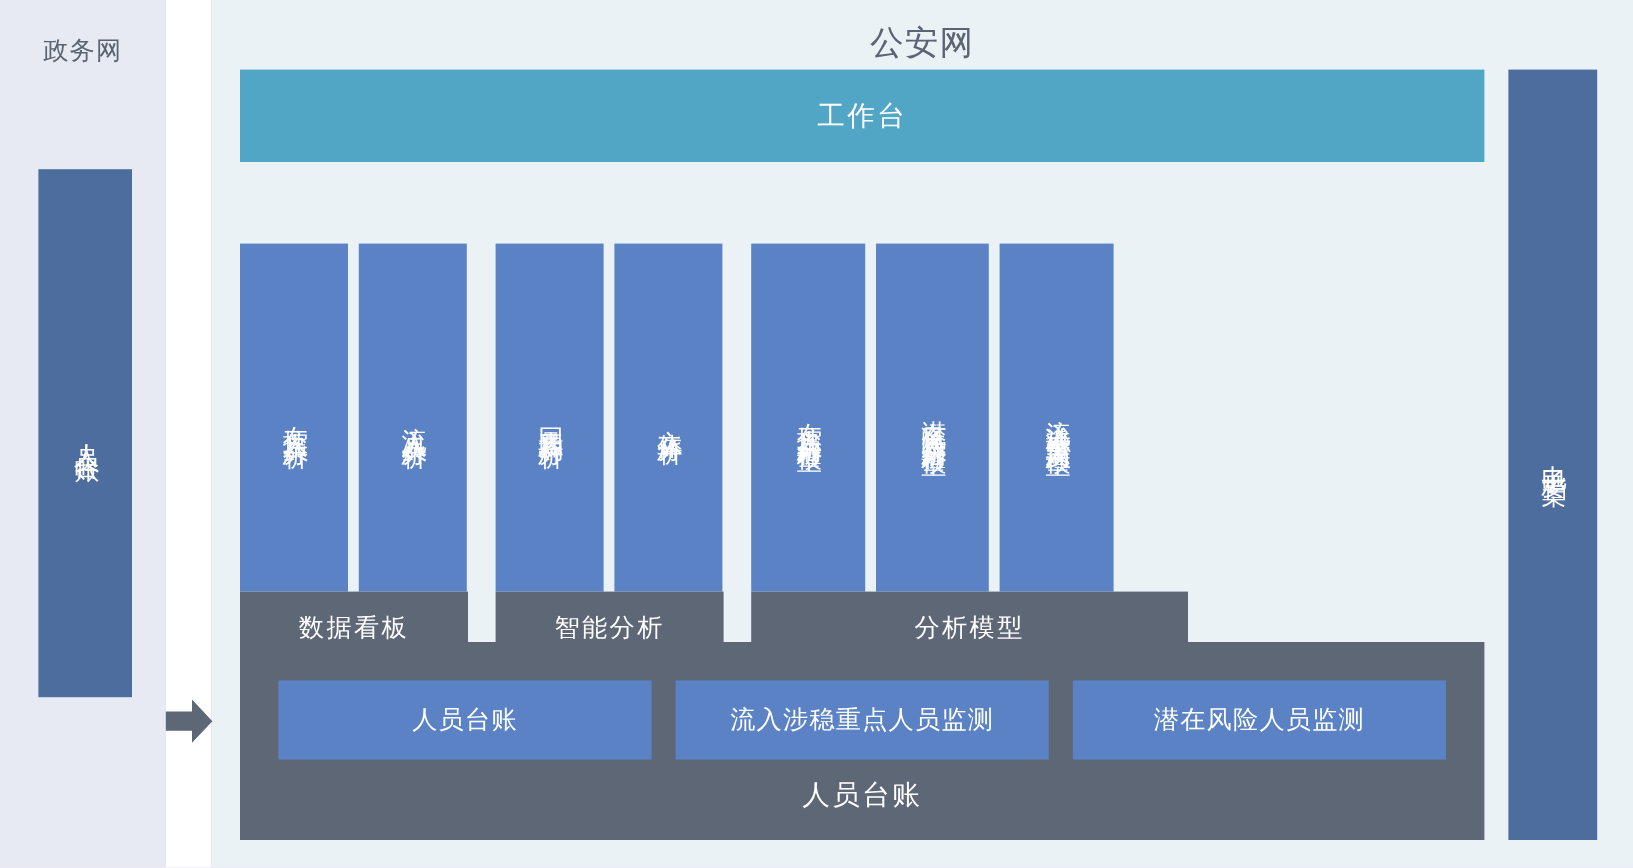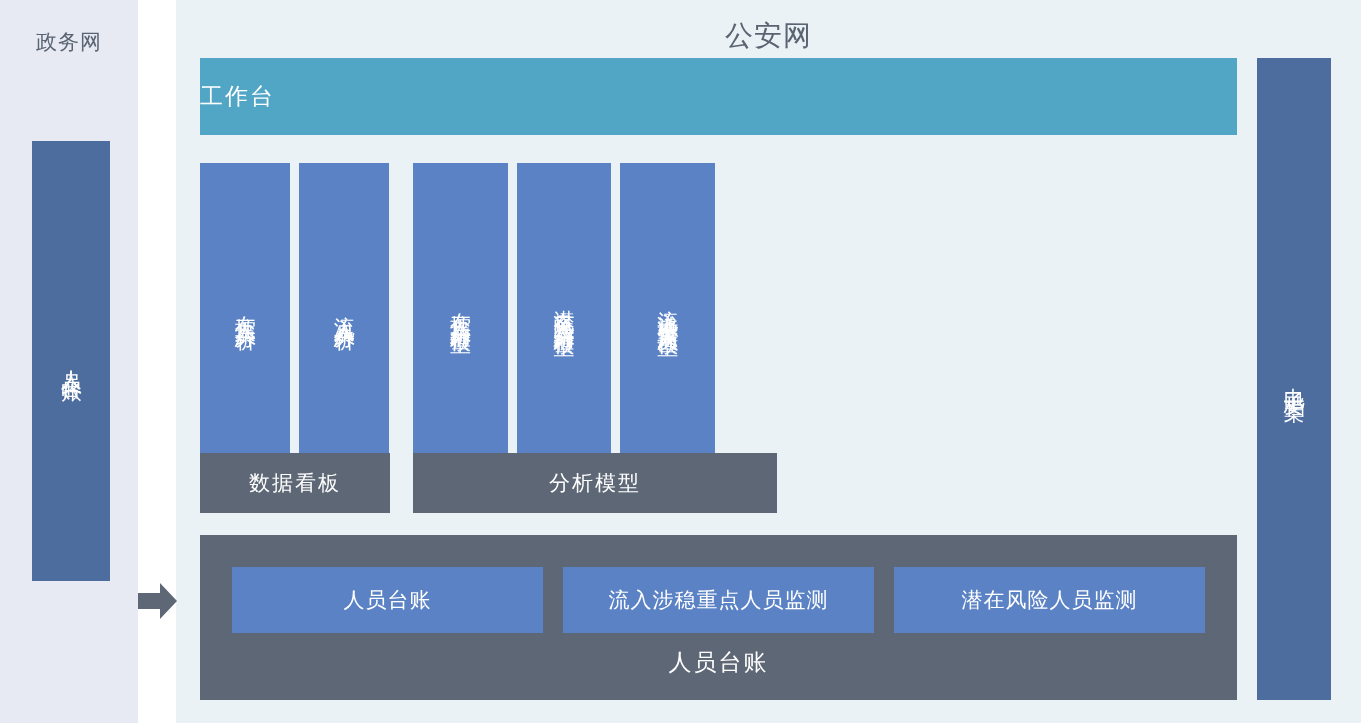--- a/index.html
+++ b/index.html
@@ -97,38 +97,39 @@
   .right-stack .vtext { font-size: 21px; }
 
   
   .workbench {
     position: absolute;
     left: 200px; top: 58px;
     width: 1037px; height: 77px;
     background: #51a5c5;
     display: flex;
     align-items: center;
-    justify-content: flex-start;
+    justify-content: center;
     color: #ffffff;
     font-size: 23px;
     letter-spacing: 2px;
   }
 
   
   .groups-row {
     position: absolute;
     left: 200px; top: 163px;
     width: 1037px; height: 350px;
     display: flex;
     gap: 23px;
   }
   .group {
     display: flex;
     flex-direction: column;
     height: 350px;
+    margin-top: 40px;
   }
   .group-cards {
     display: flex;
     gap: 9px;
     height: 290px;
   }
   .card {
     background: #5a82c4;
     display: flex;
     align-items: center;
@@ -232,20 +233,31 @@
           <span class="vtext">在控人员分析</span>
         </div>
         <div class="card">
           <span class="vtext">流入人员分析</span>
         </div>
       </div>
       <div class="group-label">数据看板</div>
     </div>
 
 
+    <div class="group g3">
+      <div class="group-cards">
+        <div class="card">
+          <span class="vtext">同素异构分析</span>
+        </div>
+        <div class="card">
+          <span class="vtext">立体分析</span>
+        </div>
+      </div>
+      <div class="group-label">智能分析</div>
+    </div>
 
     <div class="group g4">
       <div class="group-cards">
         <div class="card">
           <span class="vtext">在控人员分析模型</span>
         </div>
         <div class="card">
           <span class="vtext">潜在风险人员分析模型</span>
         </div>
         <div class="card">

